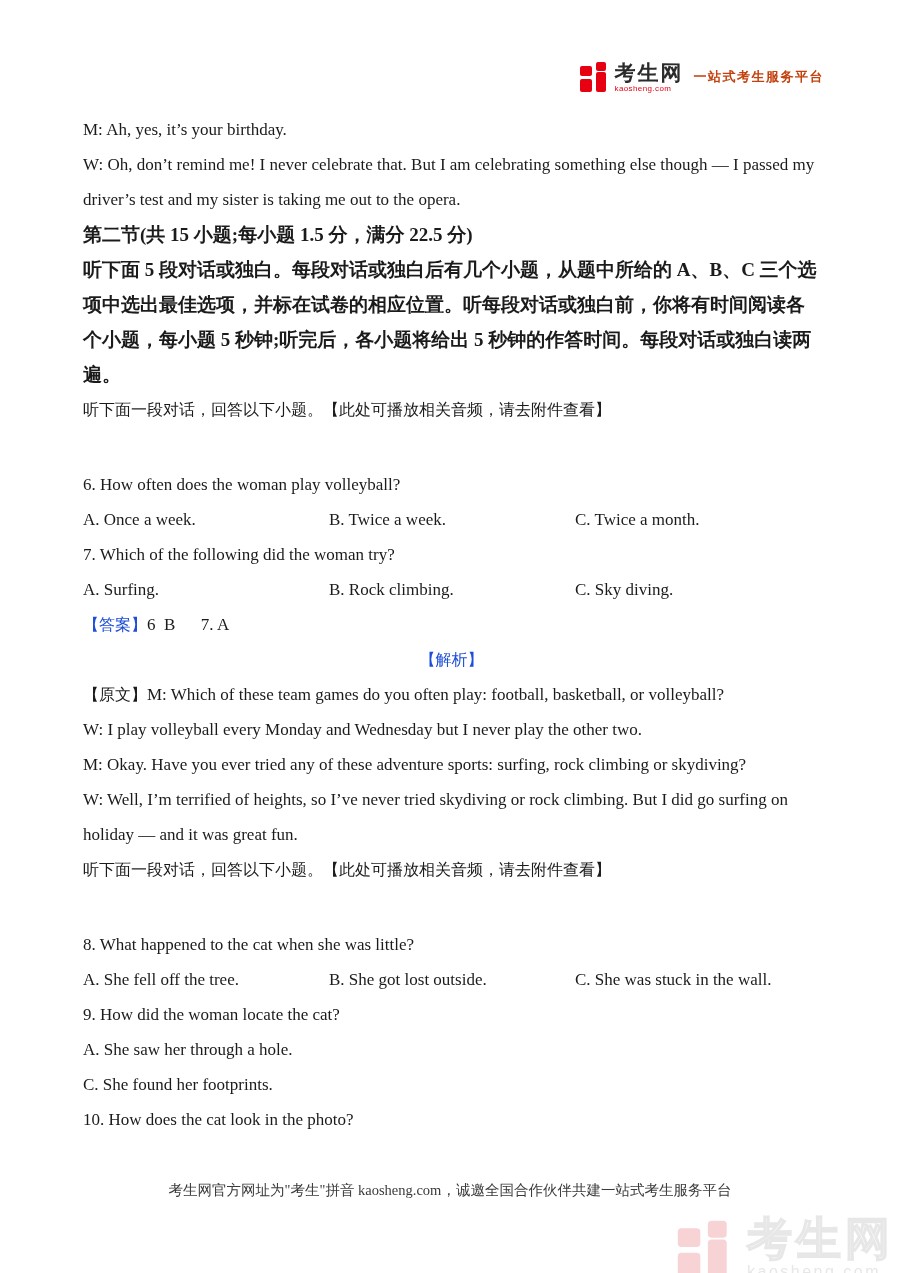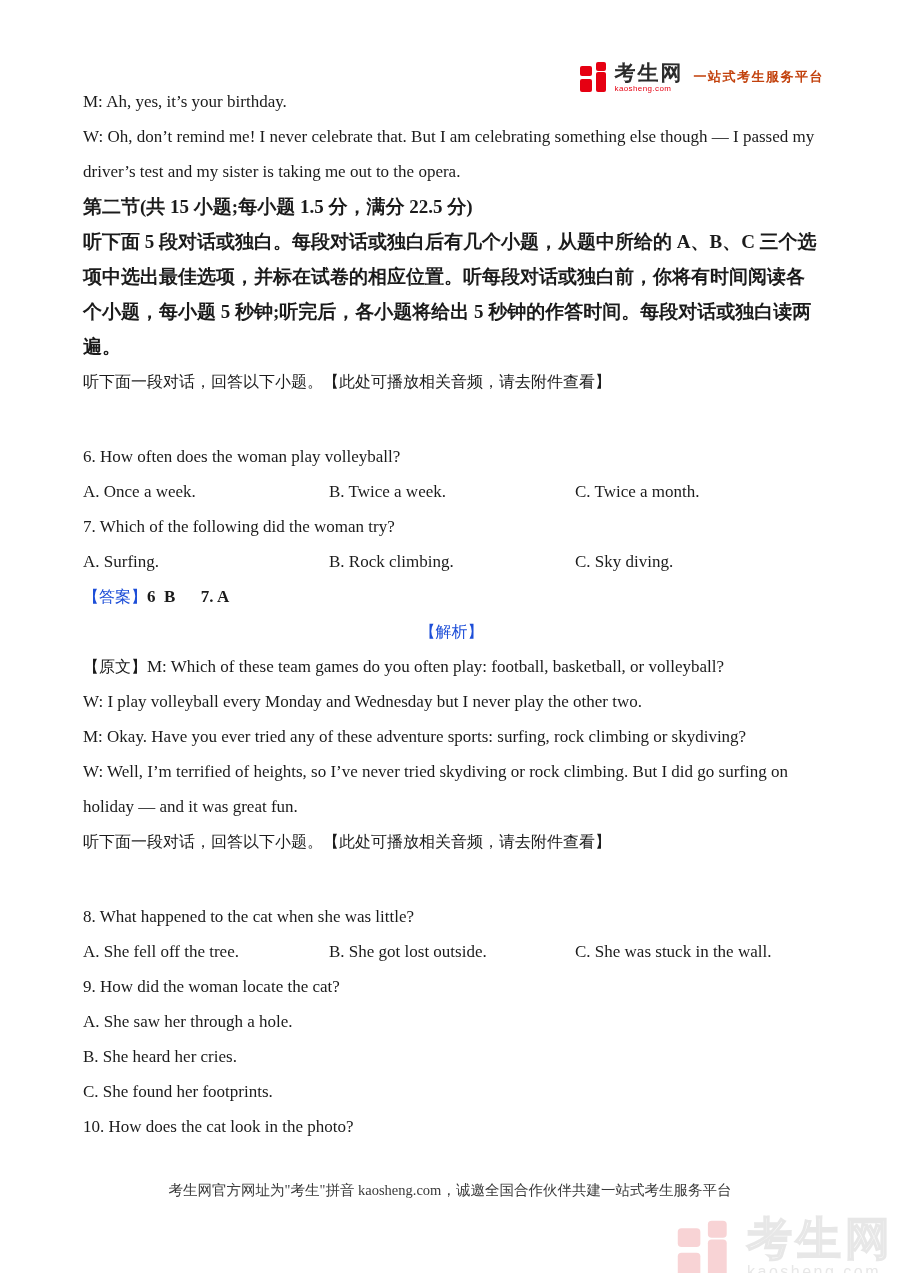--- a/index.html
+++ b/index.html
@@ -28,33 +28,33 @@
   .logo-domain {
     font-family: "Liberation Sans", "DejaVu Sans", sans-serif;
     font-size: 8px; color: #e60012; letter-spacing: 0.4px; margin-top: 2px;
   }
   .tagline {
     font-size: 13px; font-weight: bold; color: #c2410c; letter-spacing: 1.5px;
   }
 
   
   .doc {
-    position: absolute; left: 83px; top: 84px; width: 737px;
+    position: absolute; left: 83px; top: 112px; width: 737px;
     font-size: 17px;
   }
   .doc p { margin: 0; line-height: 35px; }
   .cn { font-size: 16px; }
   .bold-cn { font-weight: bold; font-size: 19px; }
   .gap { height: 40px; }
   .opts { display: flex; line-height: 35px; }
   .opts .o1 { width: 246px; }
   .opts .o2 { width: 246px; }
   .opts .o3 { flex: 1; }
   .blue { color: #1d4ed8; }
-  .pre { white-space: pre-wrap; font-weight: bold; }
+  .pre { white-space: pre-wrap; }
   .analysis-line { margin-top: 12px; text-align: center; }
   .label-cn { font-size: 16px; }
 
   
   .page-footer {
     position: absolute; left: 0; right: 0; top: 1181px;
     text-align: center;
     font-size: 14.5px; color: #3a3a3a;
   }
 
@@ -145,21 +145,20 @@
 
   <p>8. What happened to the cat when she was little?</p>
   <div class="opts">
     <span class="o1">A. She fell off the tree.</span>
     <span class="o2">B. She got lost outside.</span>
     <span class="o3">C. She was stuck in the wall.</span>
   </div>
 
   <p>9. How did the woman locate the cat?</p>
   <p>A. She saw her through a hole.</p>
-  <p>B. She heard her cries.</p>
   <p>C. She found her footprints.</p>
 
   <p>10. How does the cat look in the photo?</p>
 
 </main>
 
 <div class="page-footer">考生网官方网址为"考生"拼音 kaosheng.com，诚邀全国合作伙伴共建一站式考生服务平台</div>
 
 <div class="watermark">
   <span class="wm-mark">

